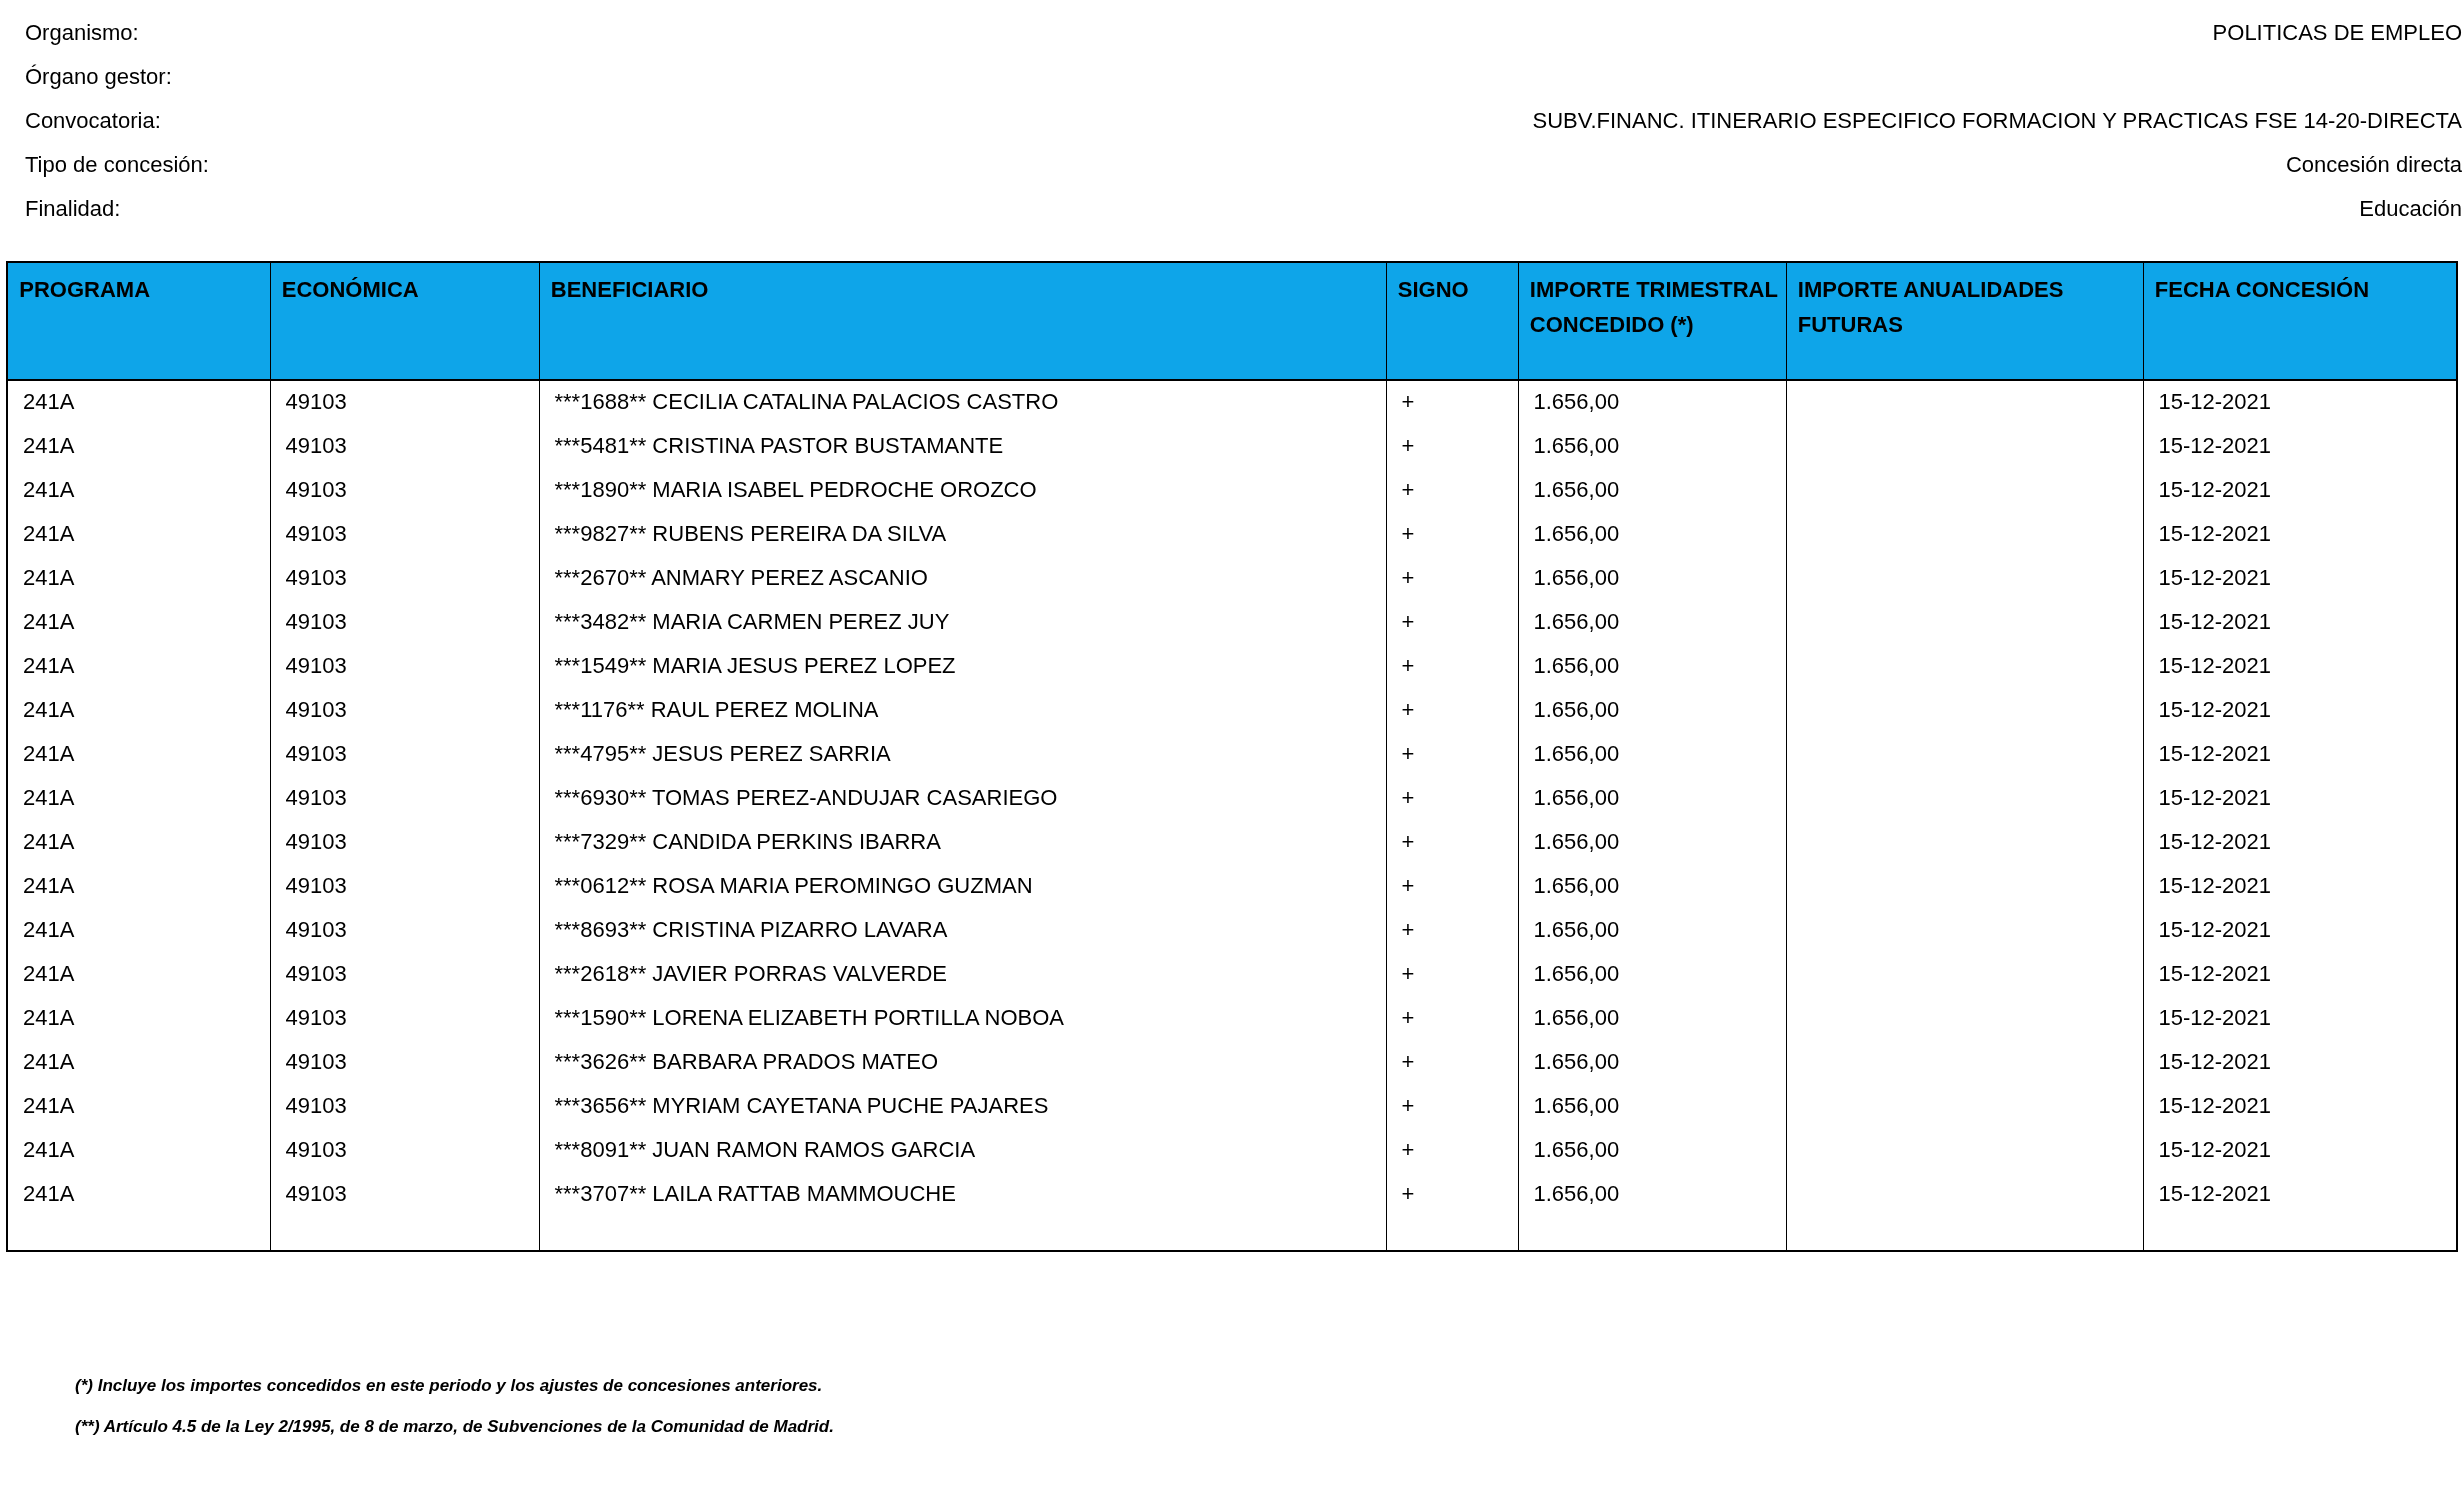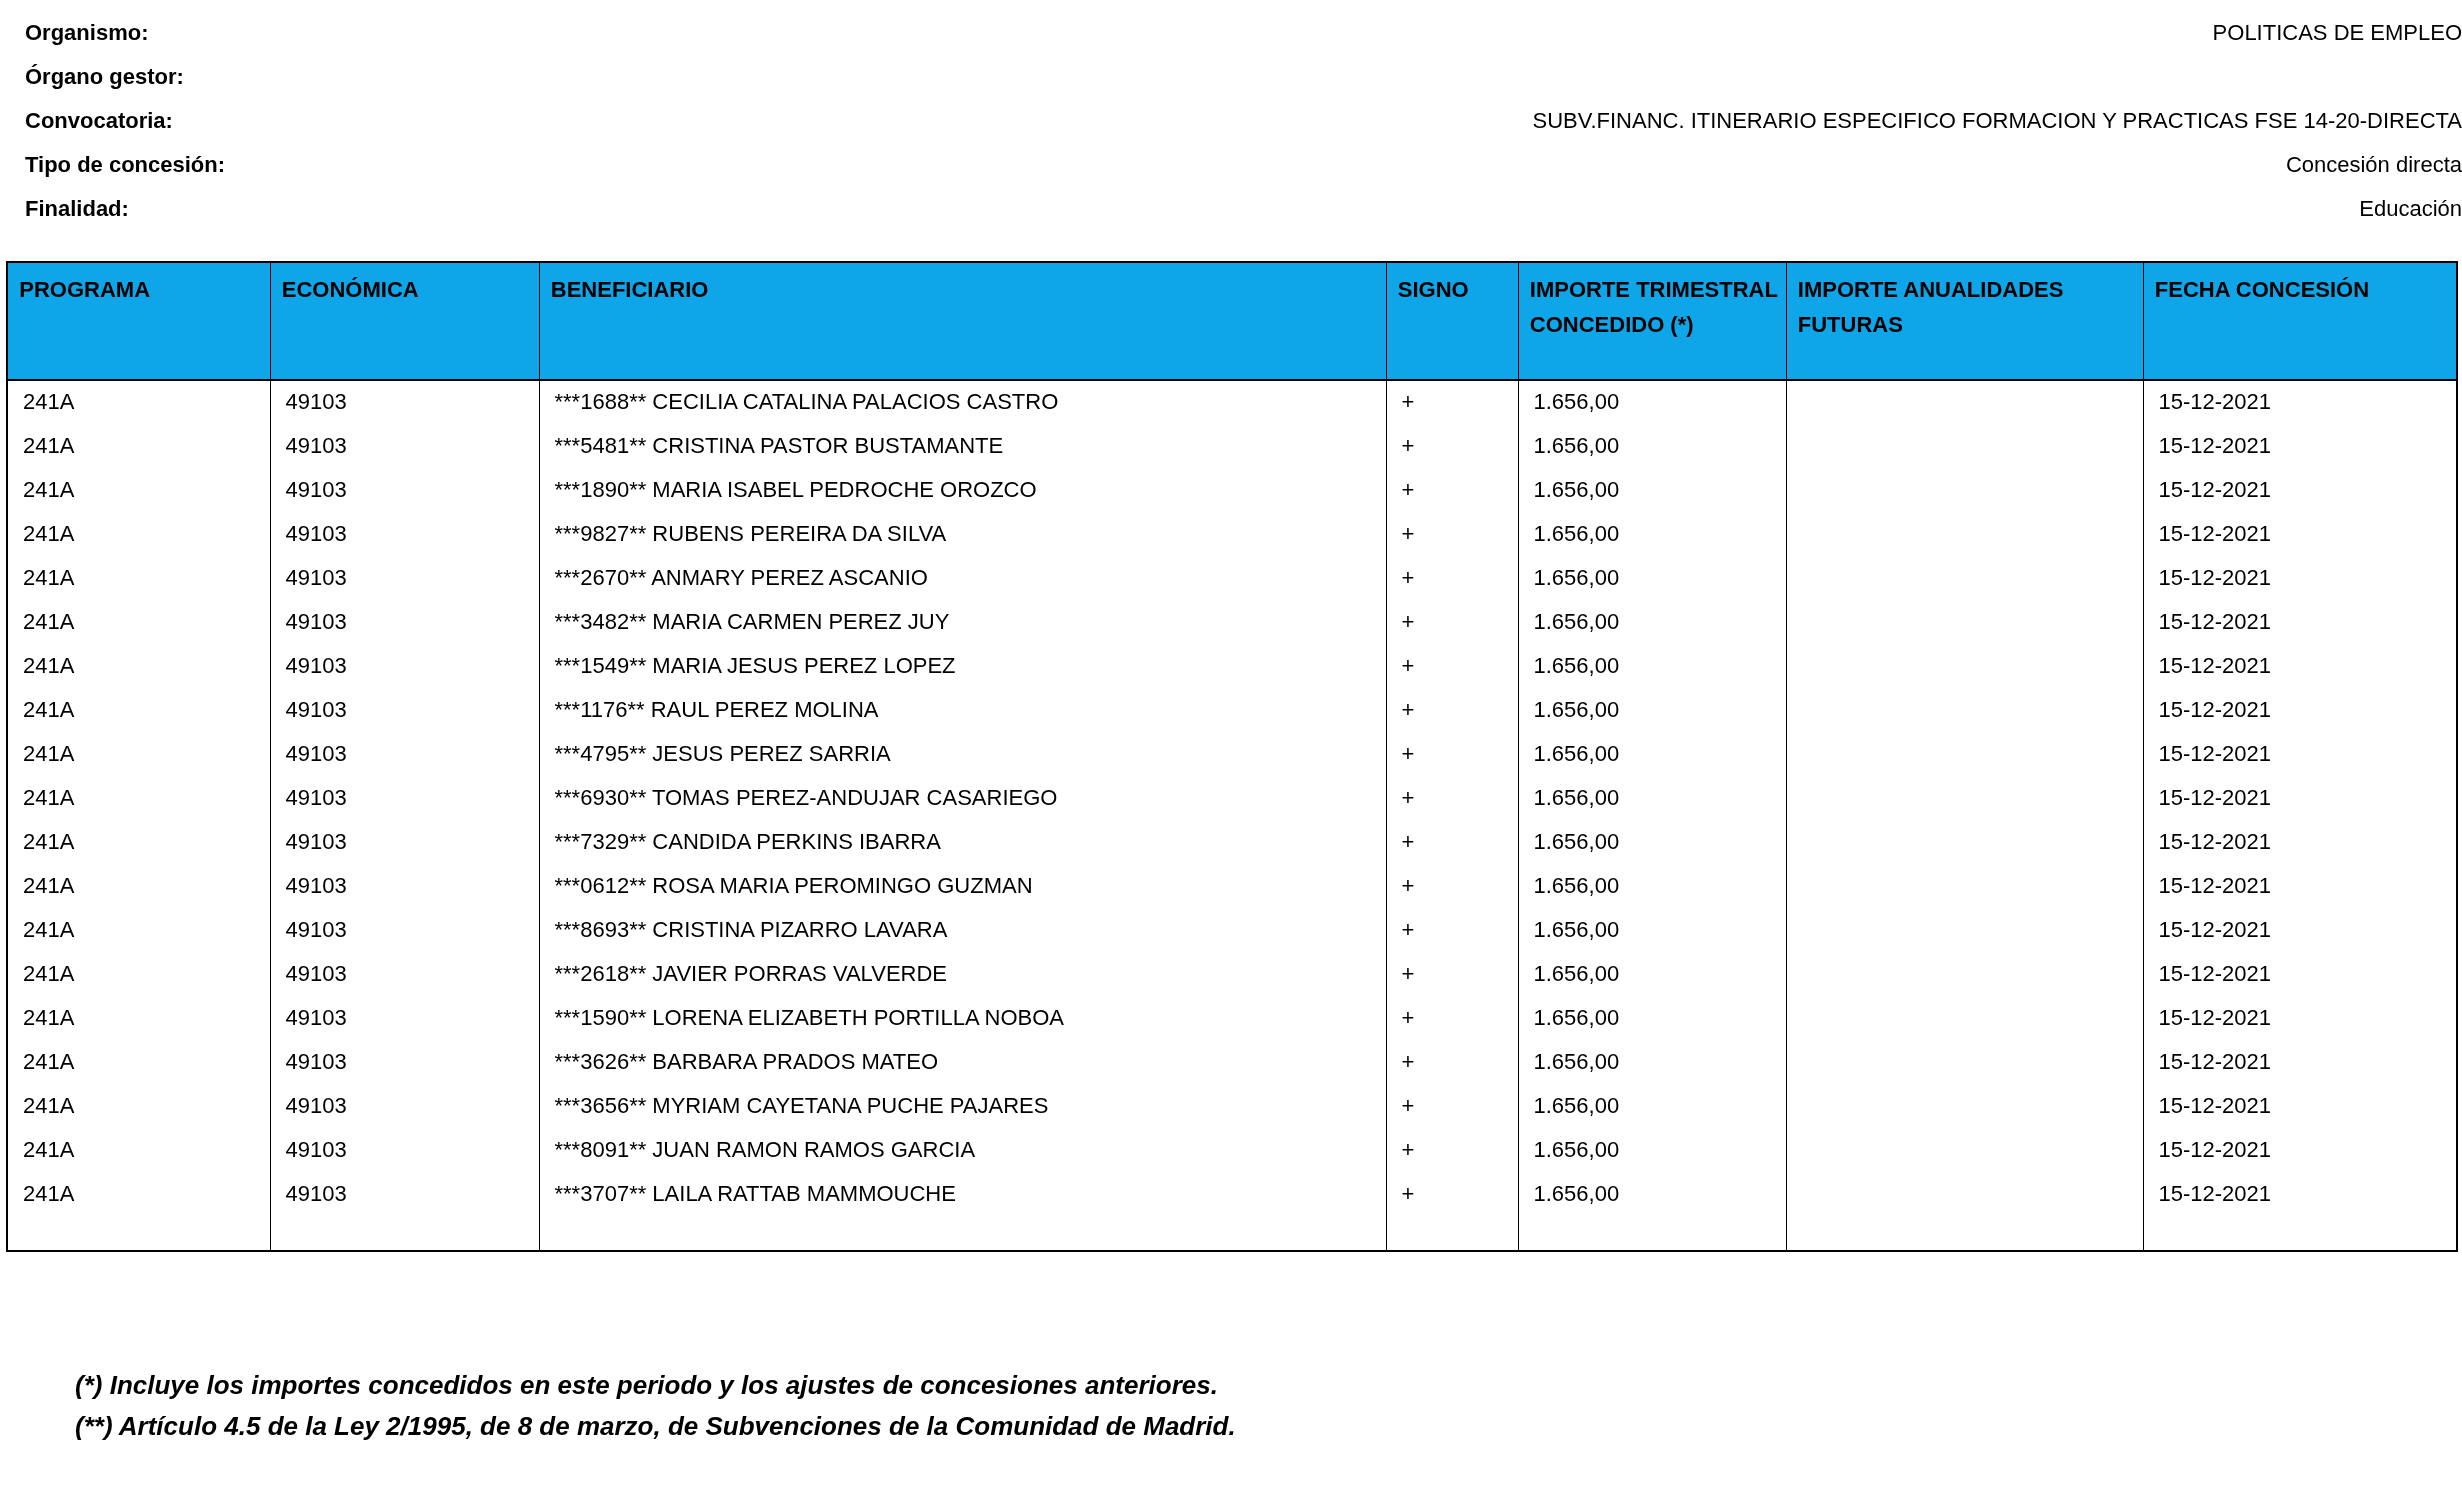--- a/index.html
+++ b/index.html
@@ -23,21 +23,21 @@
     padding-left: 25px;
   }
   .meta-row {
     display: flex;
     height: 44px;
     align-items: center;
     font-size: 22px;
   }
   .meta-label {
     width: 353px;
-    font-weight: bold;
+    font-weight: normal;
     flex: 0 0 auto;
   }
   .meta-value {
     flex: 1 1 auto;
     text-align: right;
   }
 
   
   table.grants {
     border-collapse: collapse;
@@ -72,21 +72,21 @@
   }
   td.c-signo   { padding-left: 25.6px; }
   td.c-importe { text-align: left; padding-right: 16px; }
   td.c-fecha   { padding-left: 20.3px; }
   tr.spacer-row td { height: 35px; }
 
   
   .footnotes {
     margin-top: 113px;
     margin-left: 75px;
-    font-size: 26px;
+    font-size: 17px;
     font-weight: bold;
     font-style: italic;
     line-height: 41px;
   }
 </style>
 </head>
 <body>
 
 <div class="meta">
   <div class="meta-row">

